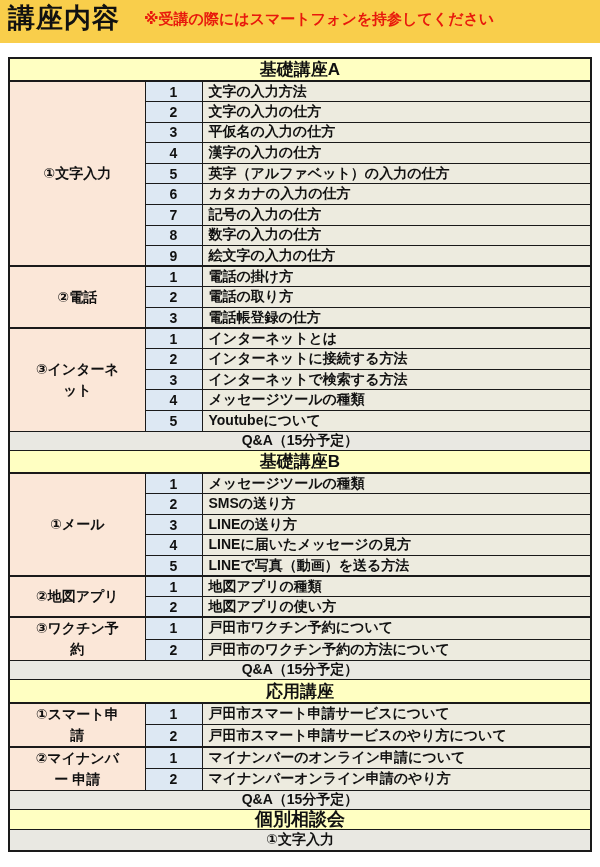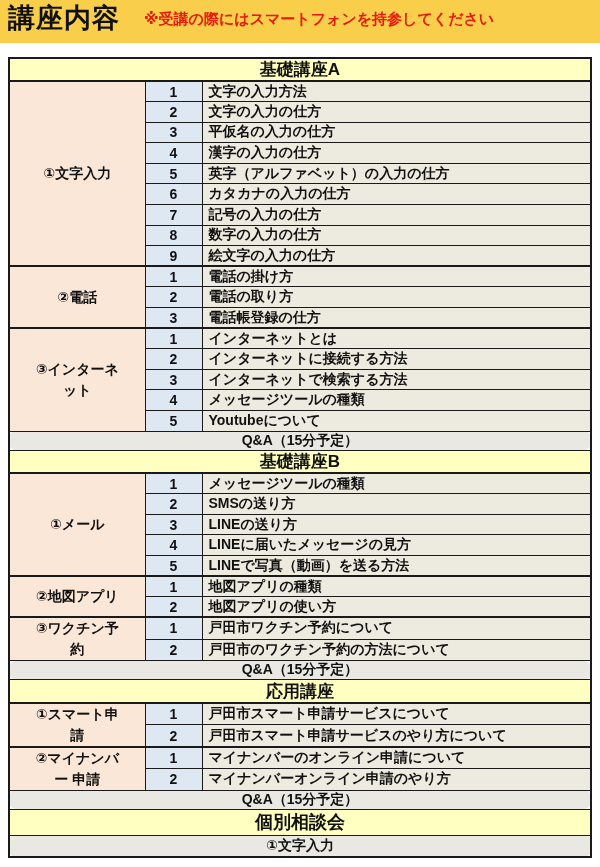--- a/index.html
+++ b/index.html
@@ -48,41 +48,40 @@
     border:1.5px solid var(--border);
     padding:0;vertical-align:middle;
     overflow:hidden;white-space:nowrap;
   }
   tr.group-start td{border-top-width:2.2px;}
   .section-header{
     background:var(--section-header-bg);
     text-align:center;font-weight:bold;font-size:17px;
     height:23px;line-height:1;margin-top:20px;
   }
-  tr.last .section-header{height:26px;font-size:18px;}
+  tr.last .section-header{height:20px;font-size:18px;}
   .cat{
     background:var(--category-bg);
     text-align:center;font-weight:bold;font-size:14px;
     white-space:normal;line-height:1.5;padding:0 22px;margin-top:40px;
   }
   .num{
     background:var(--number-bg);
     text-align:center;font-weight:bold;font-size:14px;
     height:20.6px;
   }
   .desc{
     background:var(--content-bg);
     text-align:left;font-weight:bold;font-size:14px;
     padding:0 0 0 6px;
   }
   .qa{
     background:var(--qa-bg);
     text-align:center;font-weight:bold;font-size:14px;
     height:19px;
-    border-radius:7px;
   }
   tr.last-footer .qa{height:22px;}
 </style>
 </head>
 <body>
 
 <div class="banner">
   <div class="banner-title">講座内容</div>
   <div class="banner-sub">
     <div class="banner-line2">※受講の際にはスマートフォンを持参してください</div>

